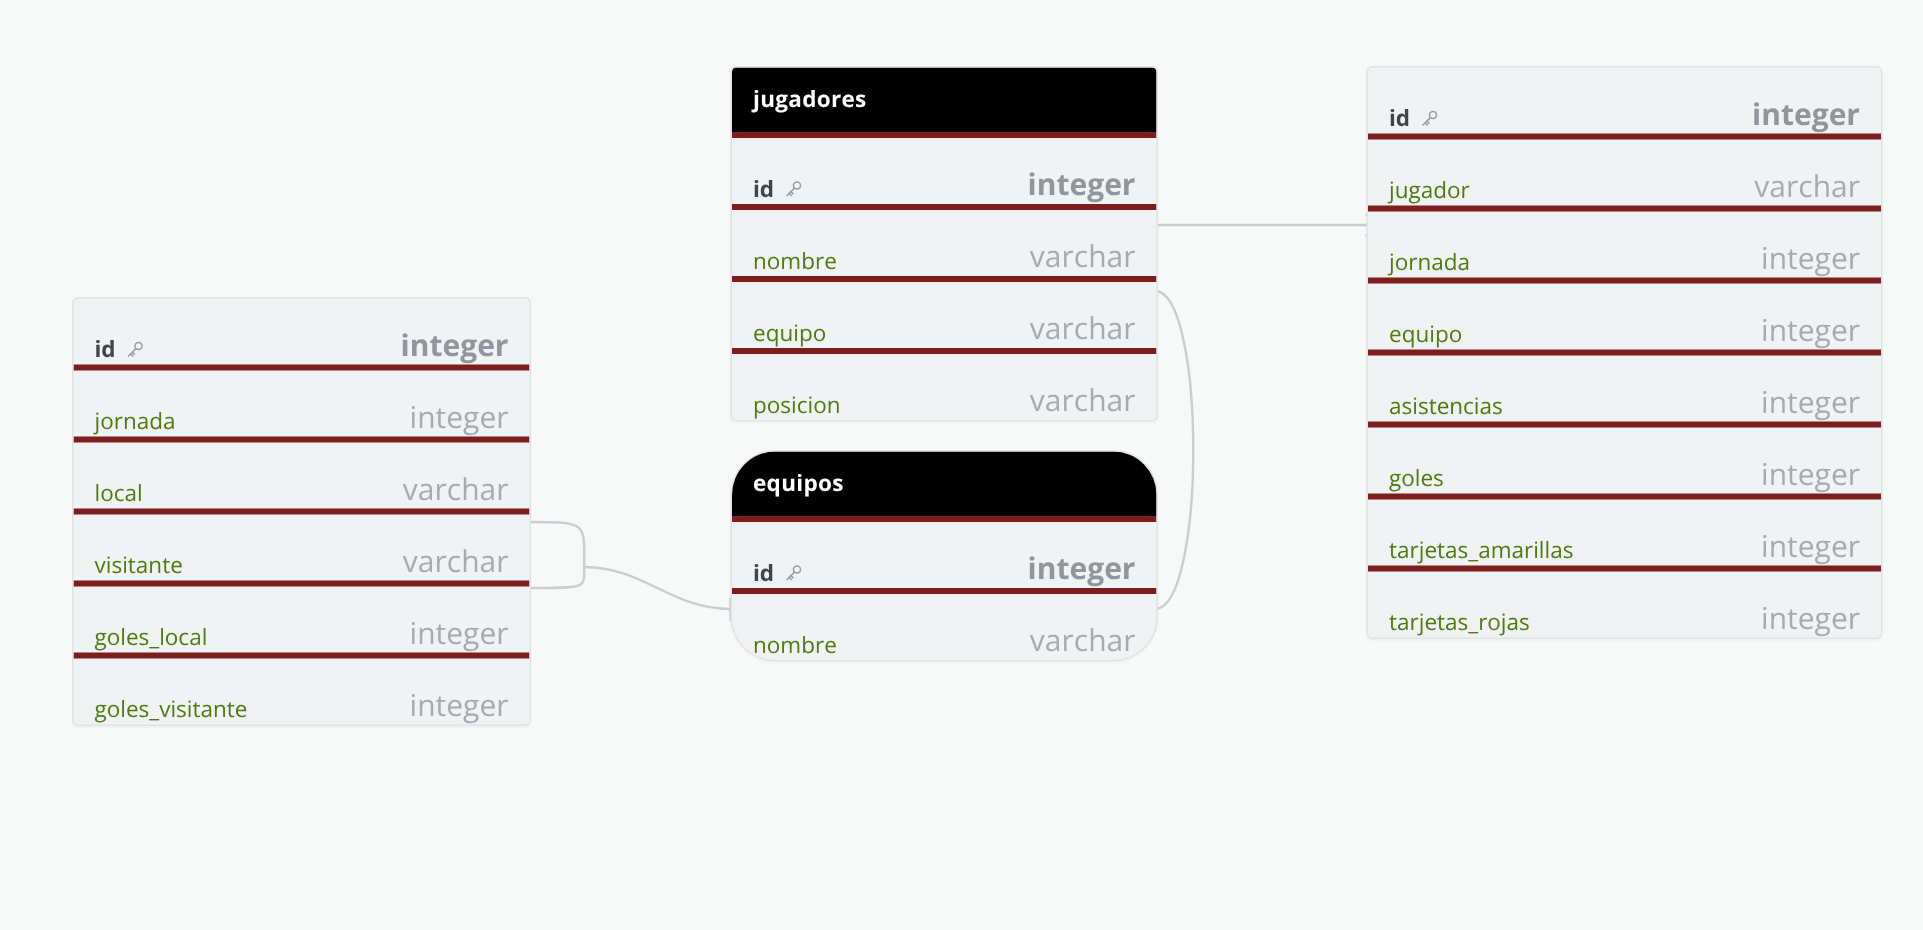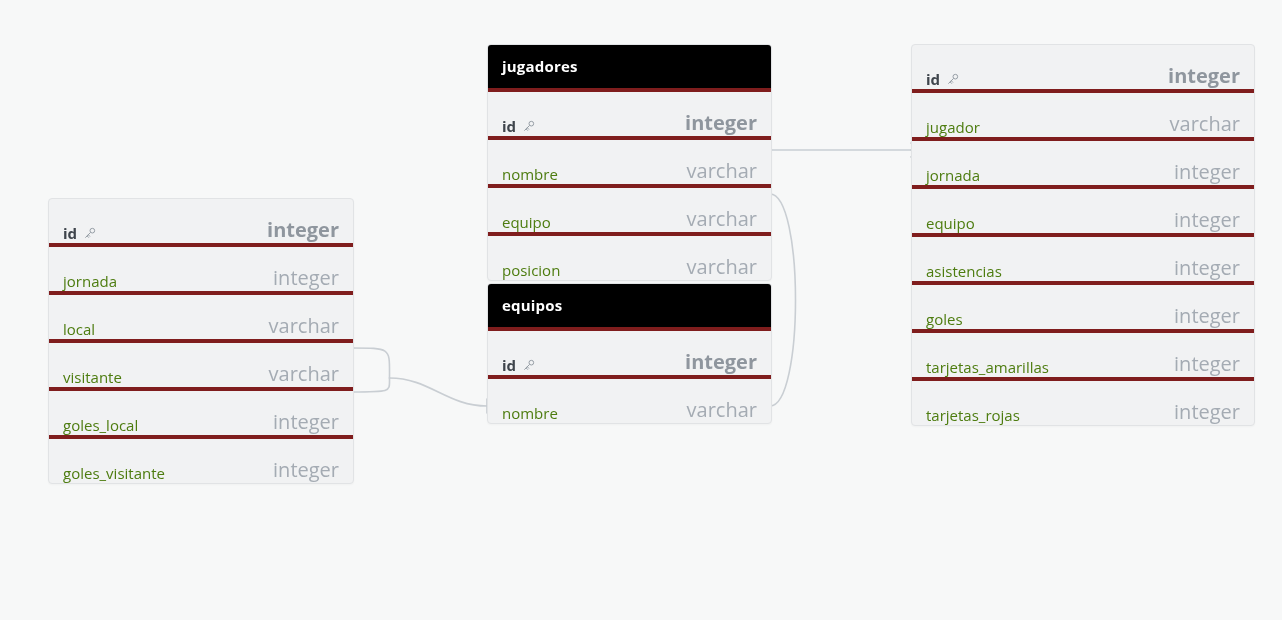--- a/index.html
+++ b/index.html
@@ -83,21 +83,21 @@
         </div>
         <div class="row">
           <span class="name">equipo</span>
           <span class="type">varchar</span>
         </div>
         <div class="row">
           <span class="name">posicion</span>
           <span class="type">varchar</span>
         </div>
       </div>
-      <div class="table" style="left: 487px; top: 283px; width: 283px;">
+      <div class="table" style="left: 487px; top: 300px; width: 283px; border-radius: 30px;">
         <div class="thead">equipos</div>
         <div class="row">
           <span class="name pk">id<span class="key-ico">
               <svg viewBox="0 0 24 24">
                 <circle cx="8" cy="8" r="4"></circle>
                 <path d="M11 11 L20 20 M17 17 L20 14 M15 15 L18 12"></path>
               </svg>
             </span></span>
           <span class="type pk">integer</span>
         </div>

